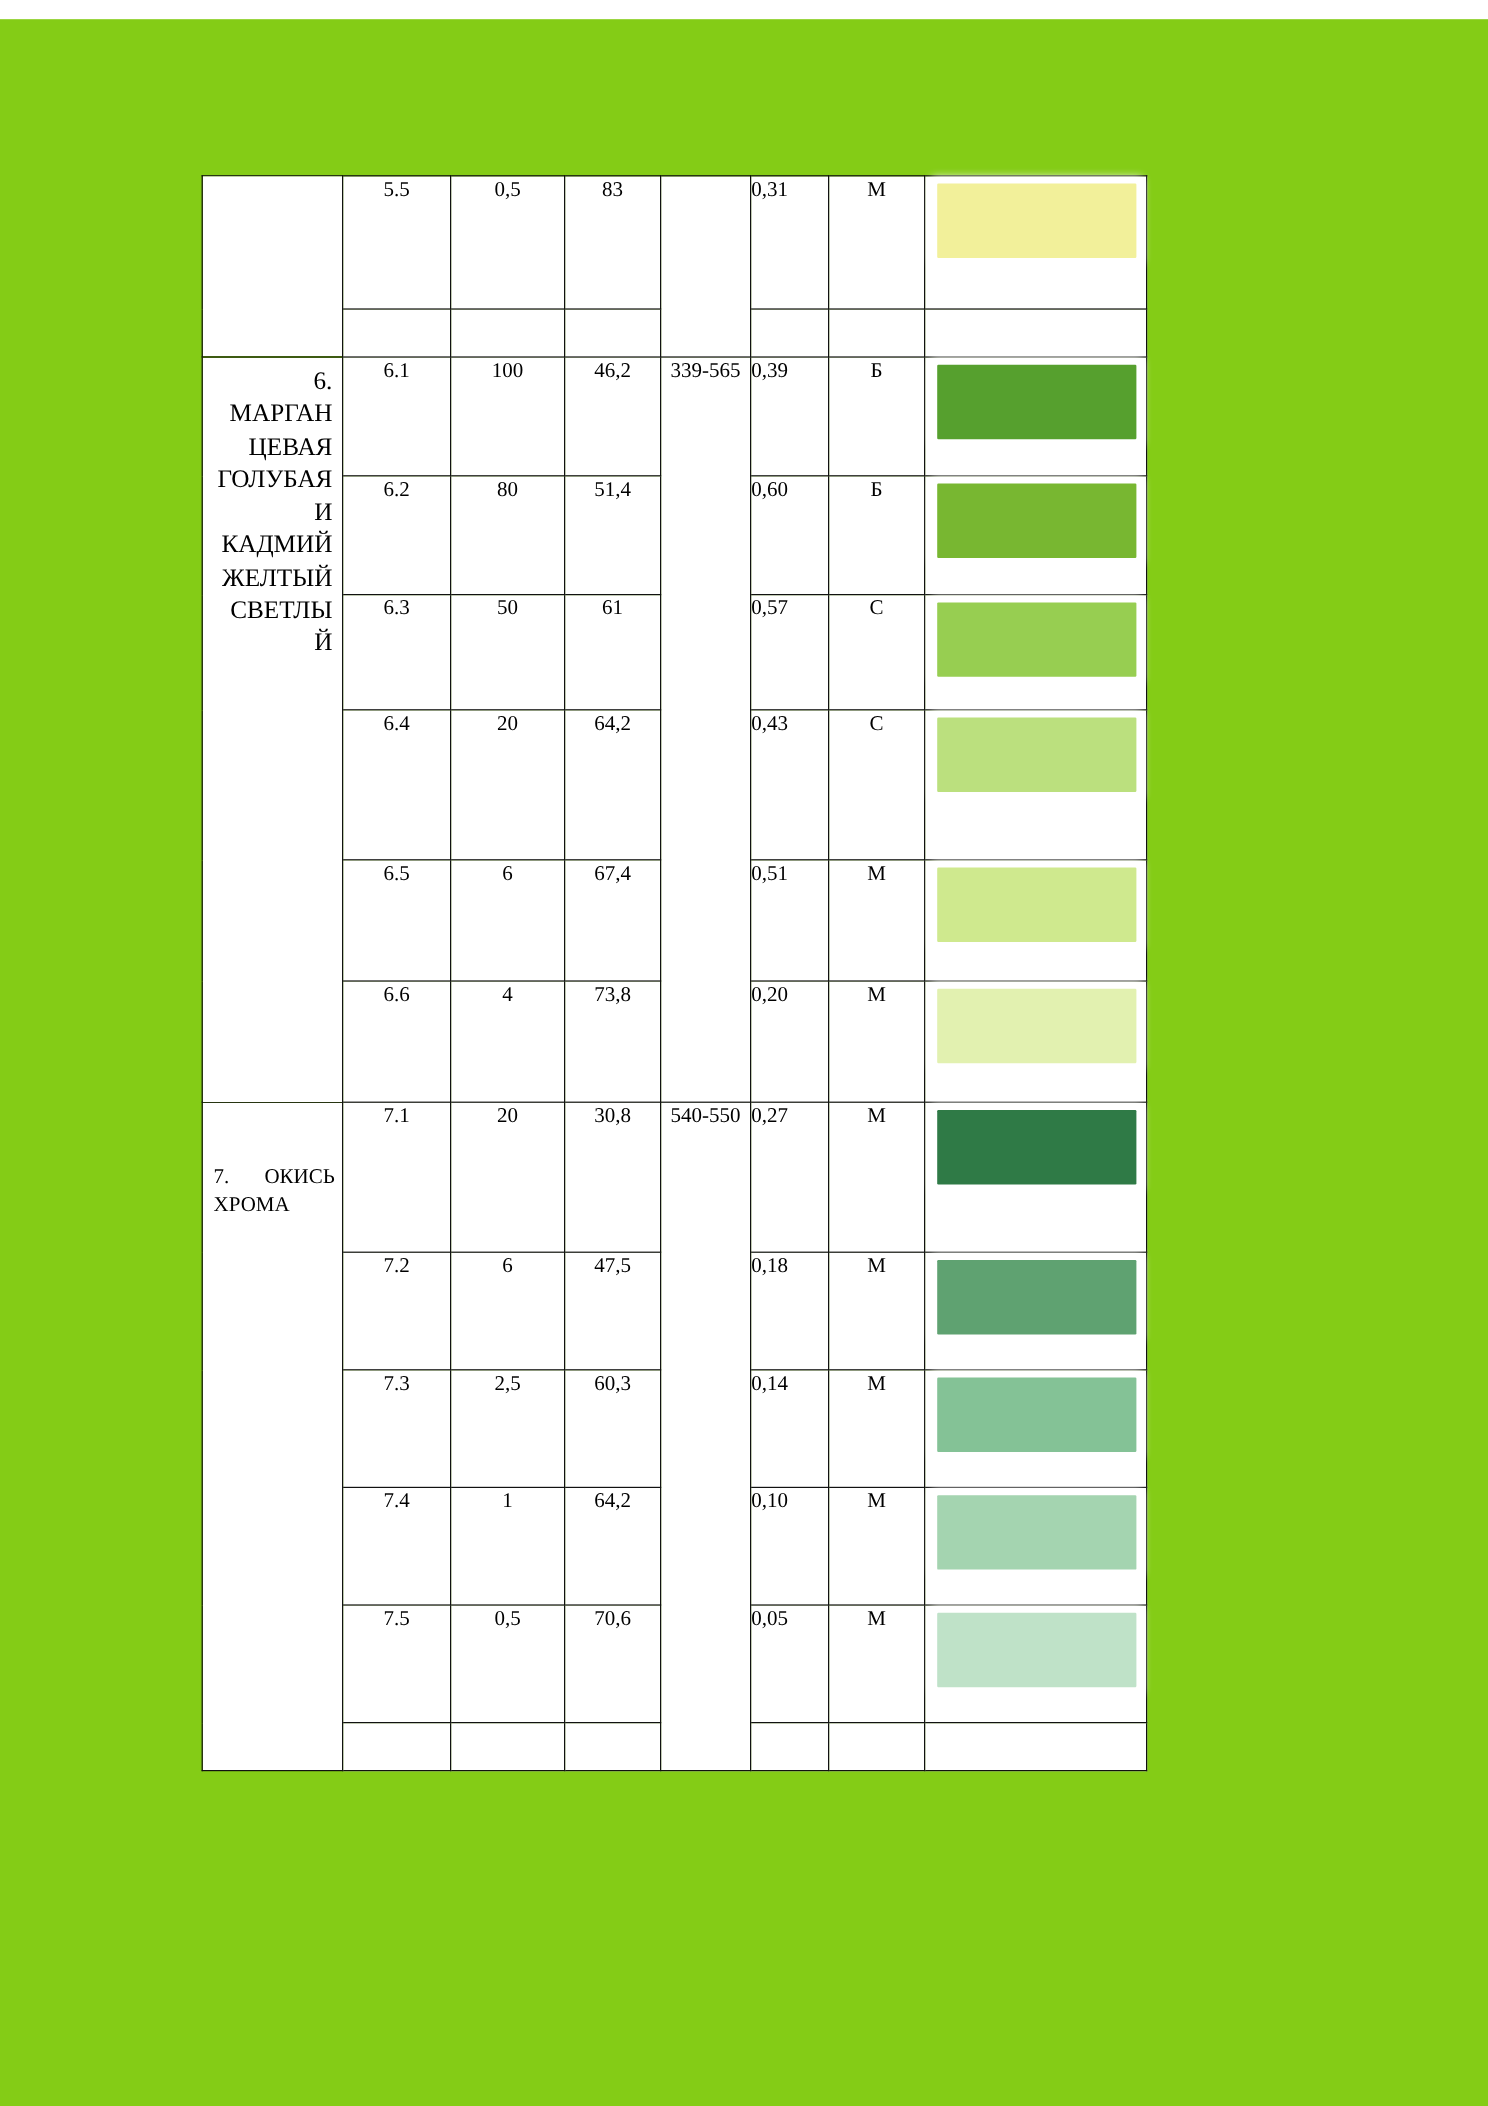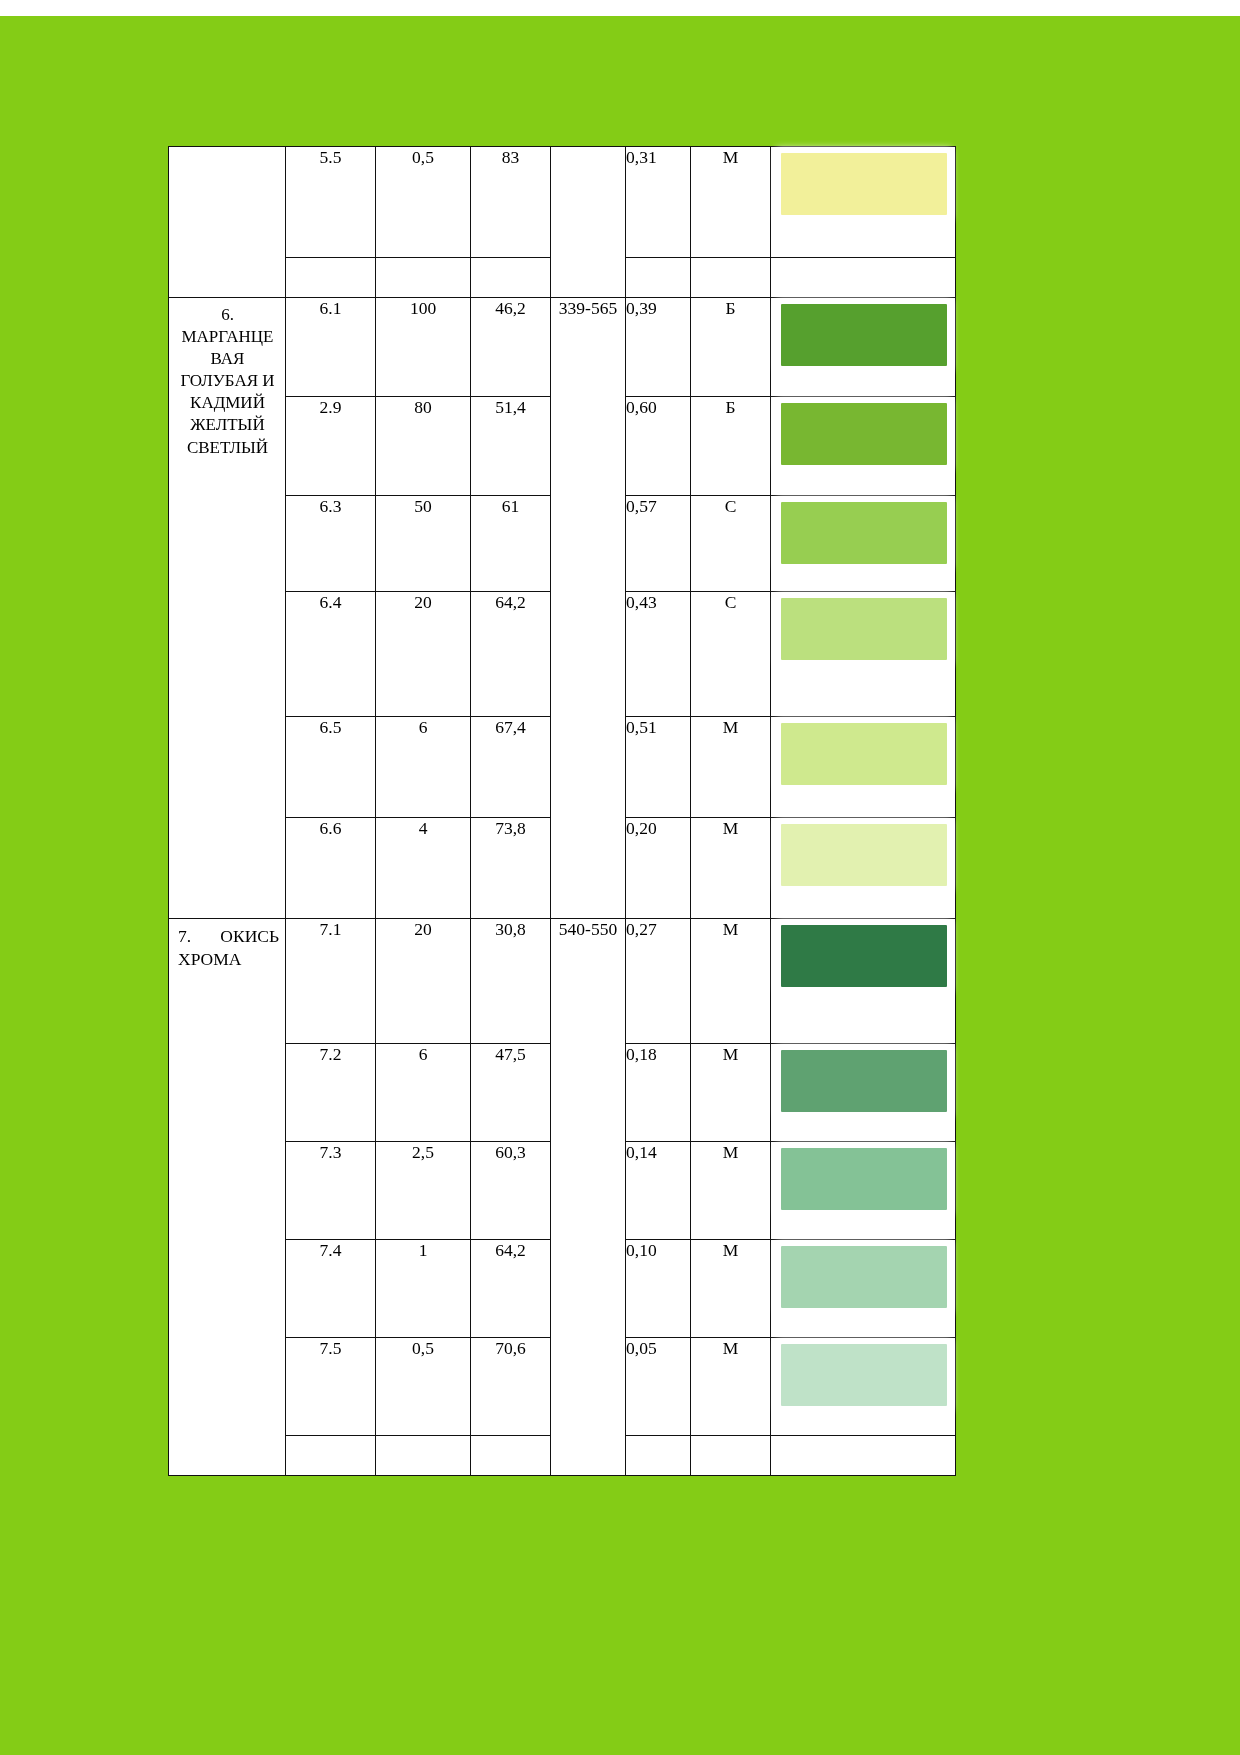--- a/index.html
+++ b/index.html
@@ -40,32 +40,33 @@
   col.c-sw    {width:185px;}
 
   .cell-pad{padding:4px 5px 0 5px;}
   .ctr{text-align:center;}
   .lft{text-align:left;}
 
   
   .label-cell{padding:0;position:relative;}
   .label-text{
     padding:6px 8px 6px 9px;
-    font-size:17px;
+    font-size:21px;
     line-height:1.30;
-    text-align:center;
+    text-align:right;
     word-break:break-word;
   }
   .label-mid{
     display:flex;align-items:center;height:100%;
   }
   .label-7{
     padding:6px 6px 6px 9px;
     font-size:17.5px;line-height:1.30;
     text-align:justify;
+    margin-top:44px;
   }
 
   
   .wl-cell{vertical-align:middle;text-align:center;font-size:17.5px;line-height:1.25;}
 
   
   .nb-lr{border-left:none;border-right:none;}
   .nb-t{border-top:none;}
 
   
@@ -139,21 +140,21 @@
         <td rowspan="6" class="wl-cell nb-lr">339-565</td>
         <td class="cell-pad lft">0,39</td>
         <td class="cell-pad ctr">Б</td>
         <td>
           <div class="sw-wrap">
             <div class="swatch" style="background: rgb(86, 160, 46);"></div>
           </div>
         </td>
       </tr>
       <tr>
-        <td class="cell-pad ctr" style="height:98px">2.9</td>
+        <td class="cell-pad ctr" style="height:98px">6.2</td>
         <td class="cell-pad ctr">80</td>
         <td class="cell-pad ctr">51,4</td>
         <td class="cell-pad lft">0,60</td>
         <td class="cell-pad ctr">Б</td>
         <td>
           <div class="sw-wrap">
             <div class="swatch" style="background: rgb(120, 183, 49);"></div>
           </div>
         </td>
       </tr>

